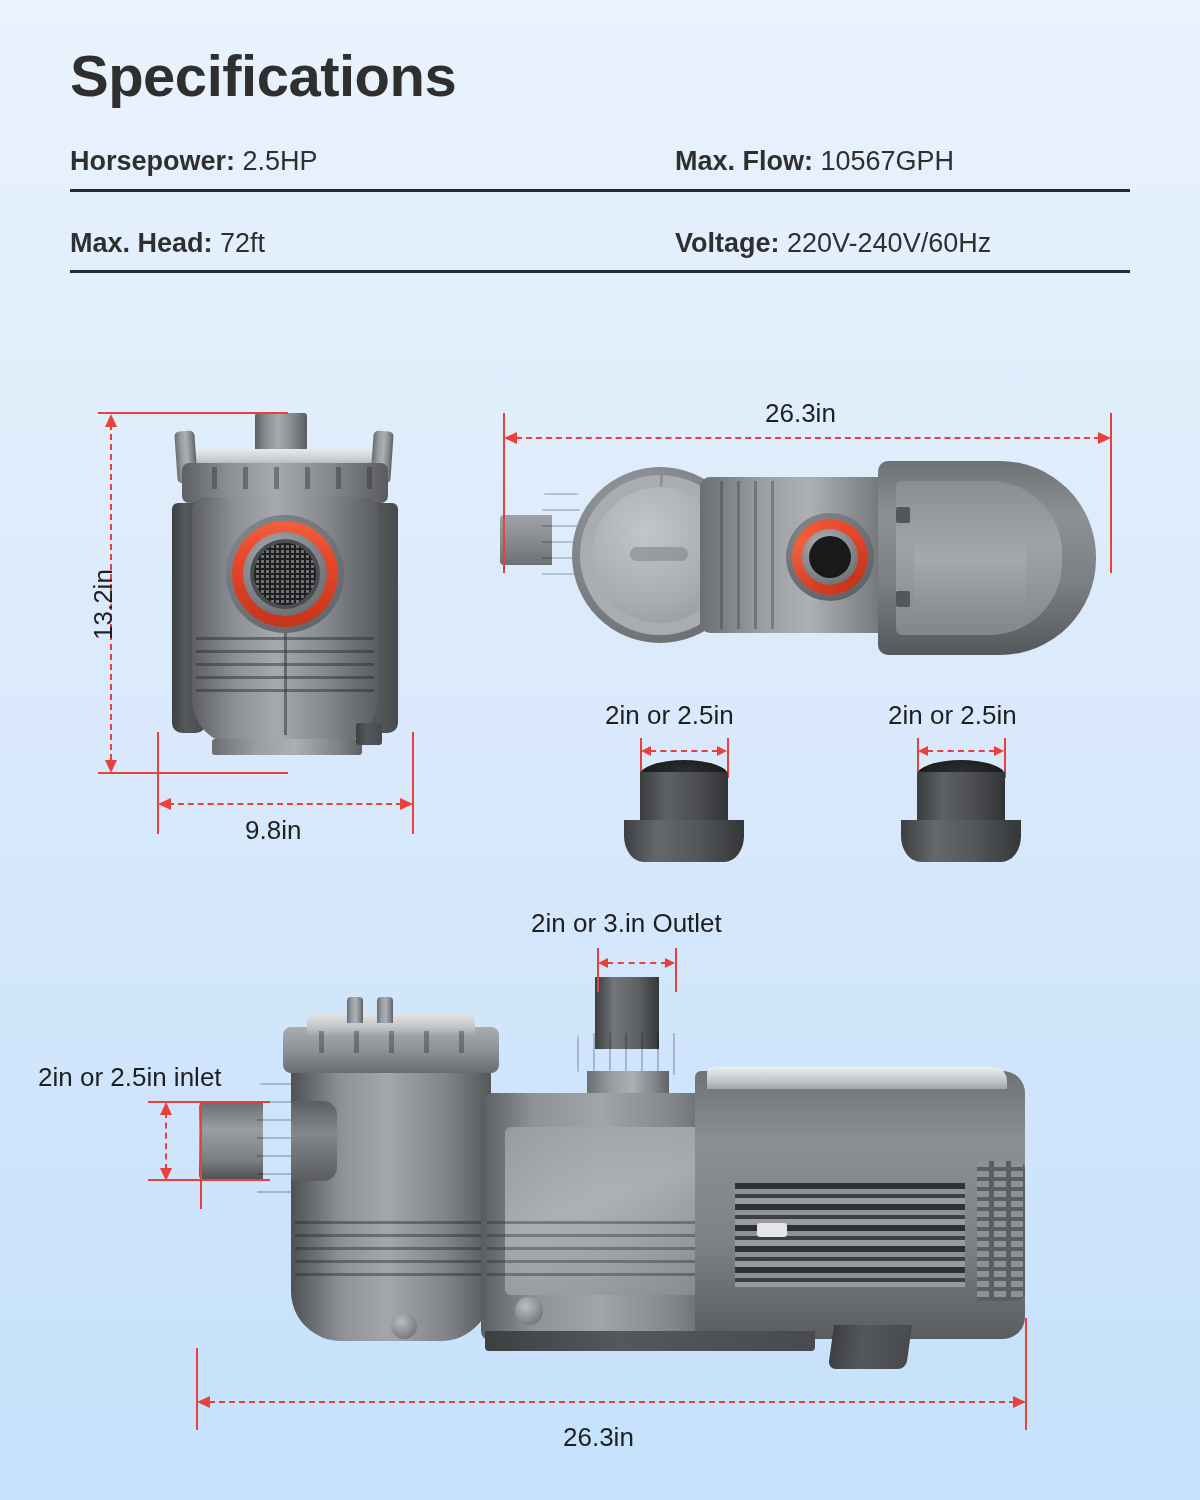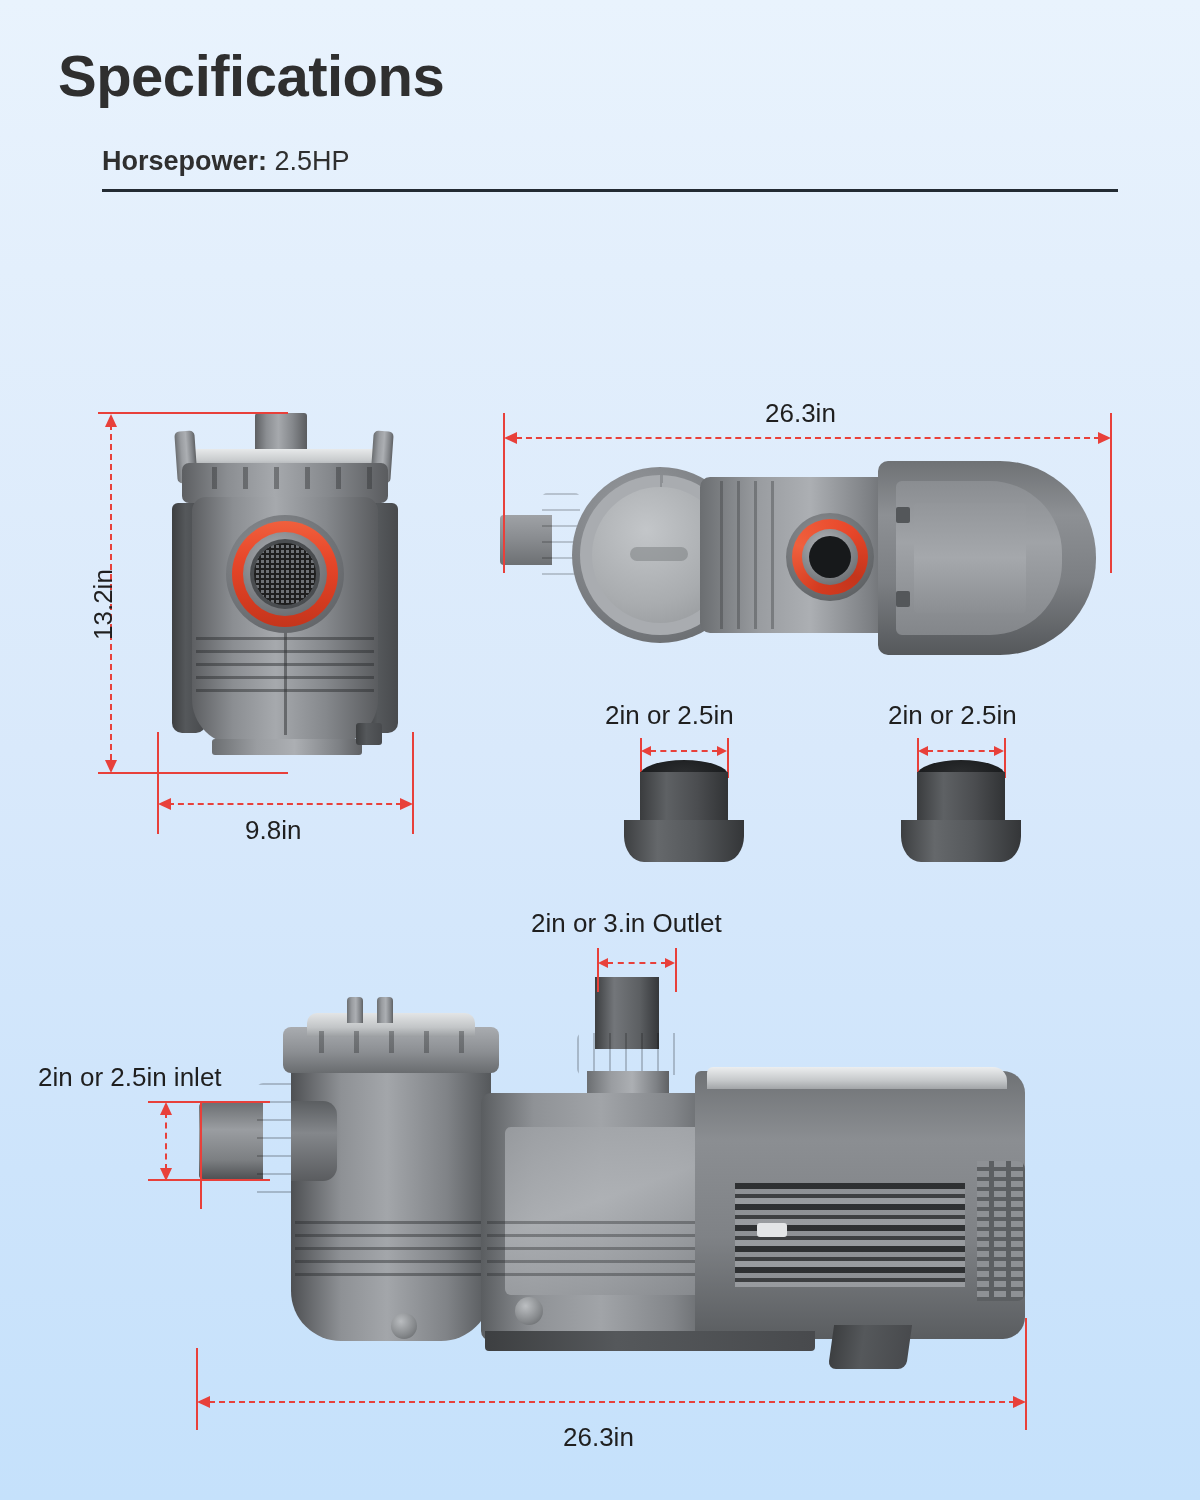--- a/index.html
+++ b/index.html
@@ -6,26 +6,26 @@
   html, body { width:1200px; height:1500px; }
   body {
     font-family: "Liberation Sans", sans-serif;
     background: linear-gradient(180deg, #e9f3fd 0%, #e3effc 18%, #d9e9fb 50%, #cde4fb 78%, #c5e1fb 100%);
     position: relative;
     overflow: hidden;
     color: #2b2b2b;
   }
 
   
-  .spec-header { position:absolute; left:58px; top:46px; width:1060px; }
+  .spec-header { position:absolute; left:70px; top:46px; width:1060px; }
   .spec-title {
     font-size: 58px; font-weight: 700; letter-spacing:-0.5px;
     color:#2f2f2f; line-height:1.05;
   }
-  .spec-grid { margin-top:38px;margin-left:44px; }
+  .spec-grid { margin-top:38px; }
   .spec-row { display:flex; position:relative; padding-bottom:13px; }
   .spec-row + .spec-row { margin-top:35px; }
   .spec-cell { font-size:27px; line-height:1.25; color:#2f2f2f; white-space:nowrap; }
   .spec-cell.left { width:605px; }
   .spec-cell .k { font-weight:700; }
   .spec-cell .v { font-weight:400; }
   .rule { position:absolute; left:0; right:0; bottom:0; height:3px; background:#232b33; }
 
   
   .dim-line-h { position:absolute; height:0; border-top:2px dashed #e8403a; }
@@ -83,23 +83,38 @@
 <div class="spec-header">
   <div class="spec-title">Specifications</div>
 
   <div class="spec-grid">
 
     <div class="spec-row">
       <div class="spec-cell left">
         <span class="k">Horsepower:</span>
         <span class="v">2.5HP</span>
       </div>
+      <div class="spec-cell">
+        <span class="k">Max. Flow:</span>
+        <span class="v">10567GPH</span>
+      </div>
       <div class="rule"></div>
     </div>
 
+    <div class="spec-row">
+      <div class="spec-cell left">
+        <span class="k">Max. Head:</span>
+        <span class="v">72ft</span>
+      </div>
+      <div class="spec-cell">
+        <span class="k">Voltage:</span>
+        <span class="v">220V-240V/60Hz</span>
+      </div>
+      <div class="rule"></div>
+    </div>
 
   </div>
 </div>
 
 <div id="front-view">
 
   <div class="pt gray-a" style="left:105px; top:8px; width:52px; height:42px; border-radius:3px 3px 0 0;"></div>
 
   <div class="pt gray-b" style="left:40px; top:44px; width:190px; height:20px; border-radius:8px; background:linear-gradient(180deg,#e7e9ea 0%,#c9ccce 55%,#9b9ea2 100%);"></div>
 

